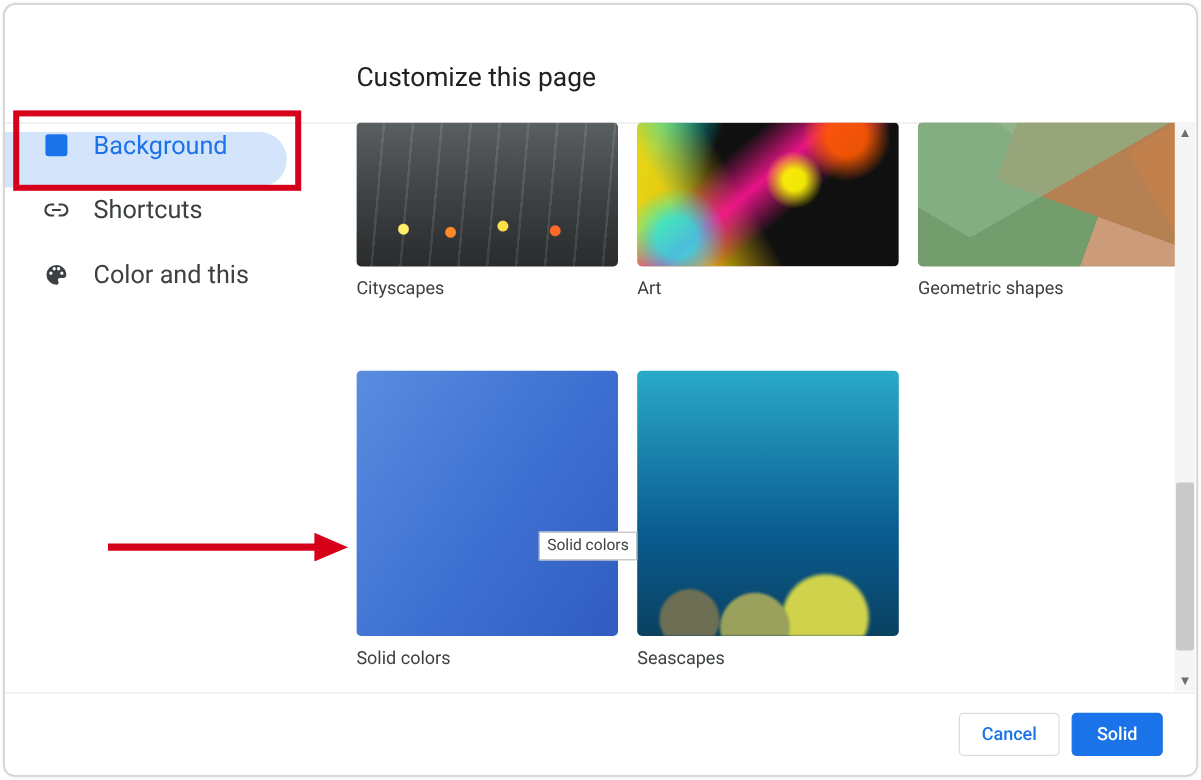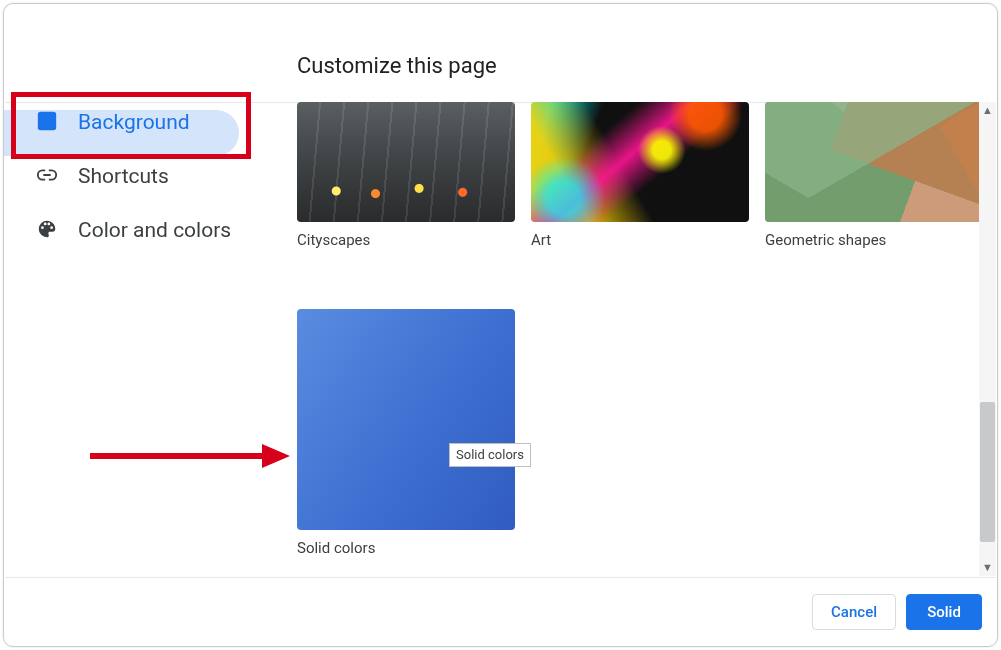--- a/index.html
+++ b/index.html
@@ -193,21 +193,21 @@
       position: absolute;
       left: 1px;
       right: 1px;
       bottom: 1px;
       height: 68px;
       border-top: 1px solid #e8e8e8;
       display: flex;
       justify-content: flex-end;
       align-items: center;
       gap: 10px;
-      padding-right: 14px;
+      padding-right: 27px;
       background: #fff;
     }
     .btn {
       height: 36px;
       min-width: 76px;
       padding: 0 18px;
       border-radius: 4px;
       font-size: 15px;
       font-weight: 500;
       border: 1px solid #dadce0;
@@ -250,21 +250,21 @@
         </svg>
       </span>
       <span>Shortcuts</span>
     </div>
     <div class="sidebar-item">
       <span class="icon">
         <svg viewBox="0 0 24 24" fill="#3c4043">
           <path d="M12 3a9 9 0 100 18c1.5 0 2-1 2-2s-.6-1.5-.6-2.3c0-1 .8-1.7 1.8-1.7H18a3 3 0 003-3c0-5-4-9-9-9zm-5 9a1.5 1.5 0 110-3 1.5 1.5 0 010 3zm3-4a1.5 1.5 0 110-3 1.5 1.5 0 010 3zm4 0a1.5 1.5 0 110-3 1.5 1.5 0 010 3zm3 4a1.5 1.5 0 110-3 1.5 1.5 0 010 3z"></path>
         </svg>
       </span>
-      <span>Color and colors</span>
+      <span>Color and this</span>
     </div>
   </div>
 
   <div class="highlight-box"></div>
   <svg class="arrow" viewBox="0 0 200 24">
     <line x1="0" y1="12" x2="176" y2="12" stroke="#d7001a" stroke-width="6"></line>
     <polygon points="172,0 200,12 172,24" fill="#d7001a"></polygon>
   </svg>
 
   <div class="main">
@@ -280,20 +280,24 @@
       <div class="tile">
         <div class="thumb geo"></div>
         <div class="label">Geometric shapes</div>
       </div>
     </div>
     <div class="grid row2">
       <div class="tile tile-big">
         <div class="thumb solid"></div>
         <div class="label">Solid colors</div>
       </div>
+      <div class="tile tile-big">
+        <div class="thumb sea"></div>
+        <div class="label">Seascapes</div>
+      </div>
     </div>
   </div>
 
   <div class="tooltip">Solid colors</div>
 
   <div class="scrollbar">
     <div class="arrow-up">▲</div>
     <div class="thumb"></div>
     <div class="arrow-down">▼</div>
   </div>

